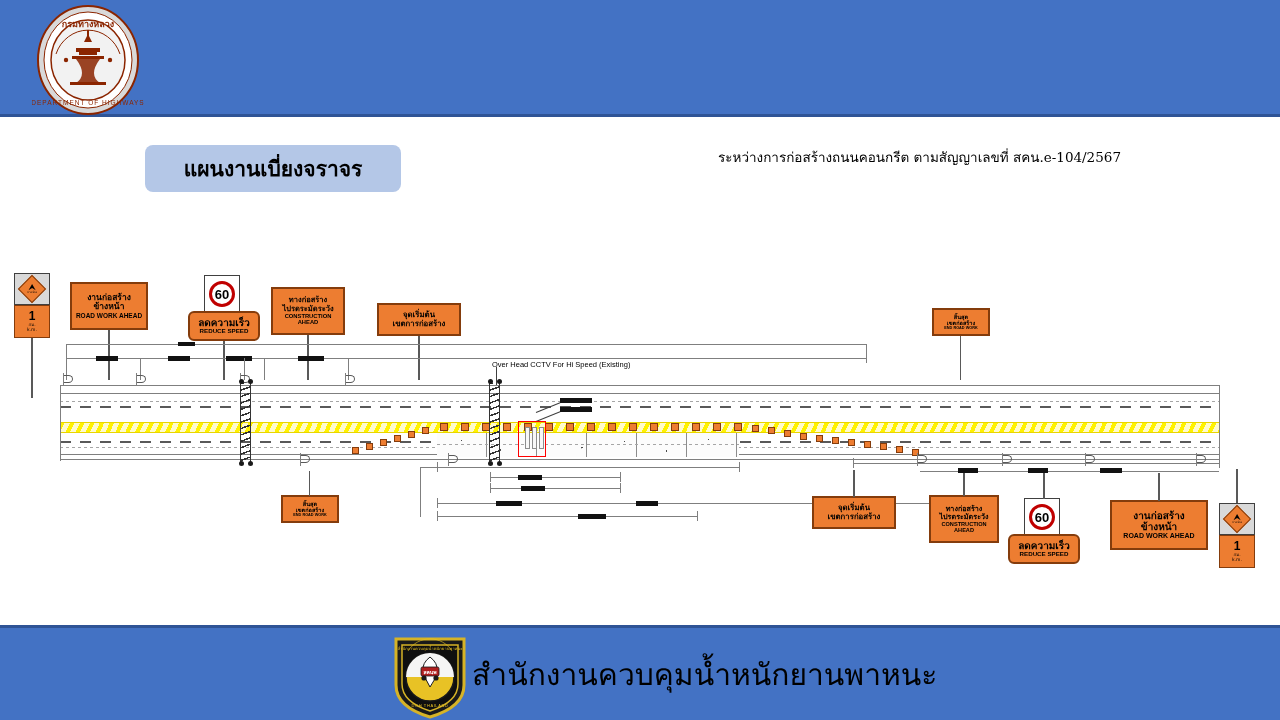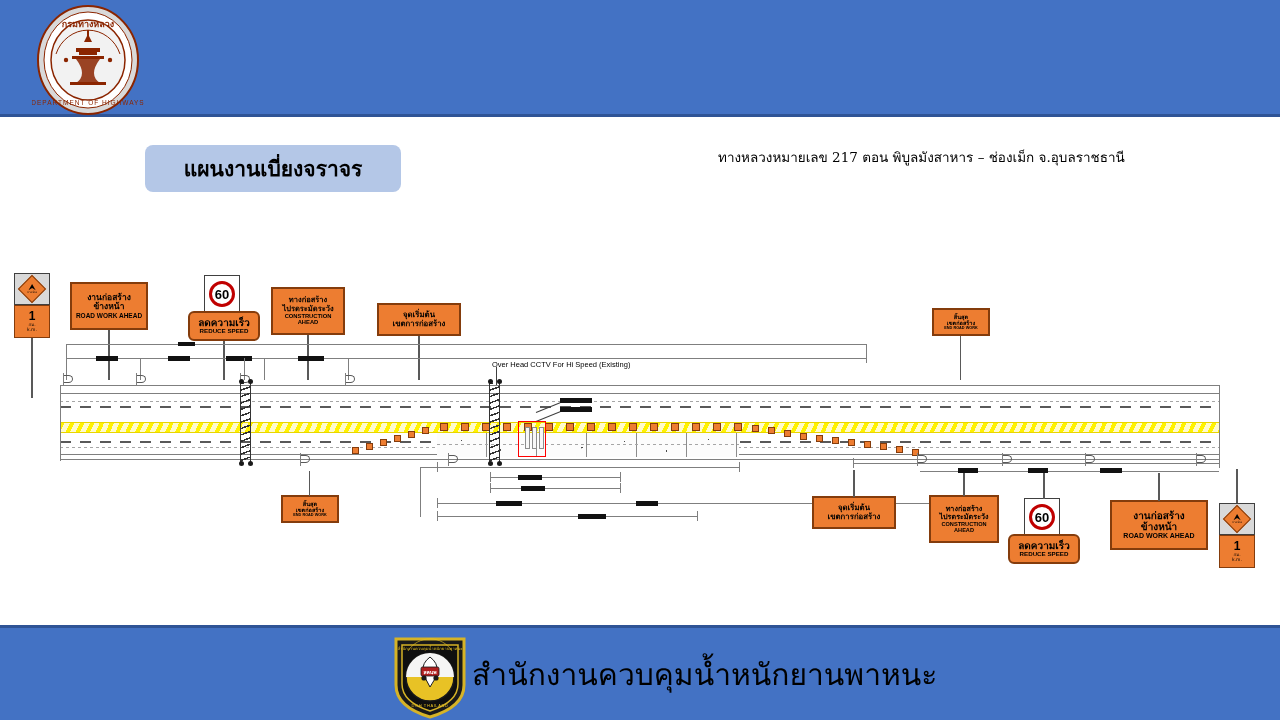--- a/index.html
+++ b/index.html
@@ -191,21 +191,21 @@
         </g>
       </svg>
     </div>
   </div>
 
   <div class="title-pill">
     <span>แผนงานเบี่ยงจราจร</span>
   </div>
 
   <div class="desc">
-    <div class="desc-line">ทางหลวงหมายเลข 217 ตอน พิบูลมังสาหาร – ช่องเม็ก จ.อุบลราชธานี</div>
+    <div class="desc-line">ระหว่างการก่อสร้างถนนคอนกรีต ตามสัญญาเลขที่ สคน.e-104/2567</div>
   </div>
 
   <div class="diagram">
 
     <div class="warn-assy" style="left:14px; top:18px; width:36px; height:78px;">
       <div class="warn-box" style="height:32px;">
         <div class="warn-diamond" style="width:20px; height:20px;">
           <div class="warn-diamond-inner">
             <span class="warn-arrow" style="font-size:9px;">⮝</span>
             <span class="warn-arrow-txt" style="font-size:2.6px;">ทางเบี่ยง</span>

